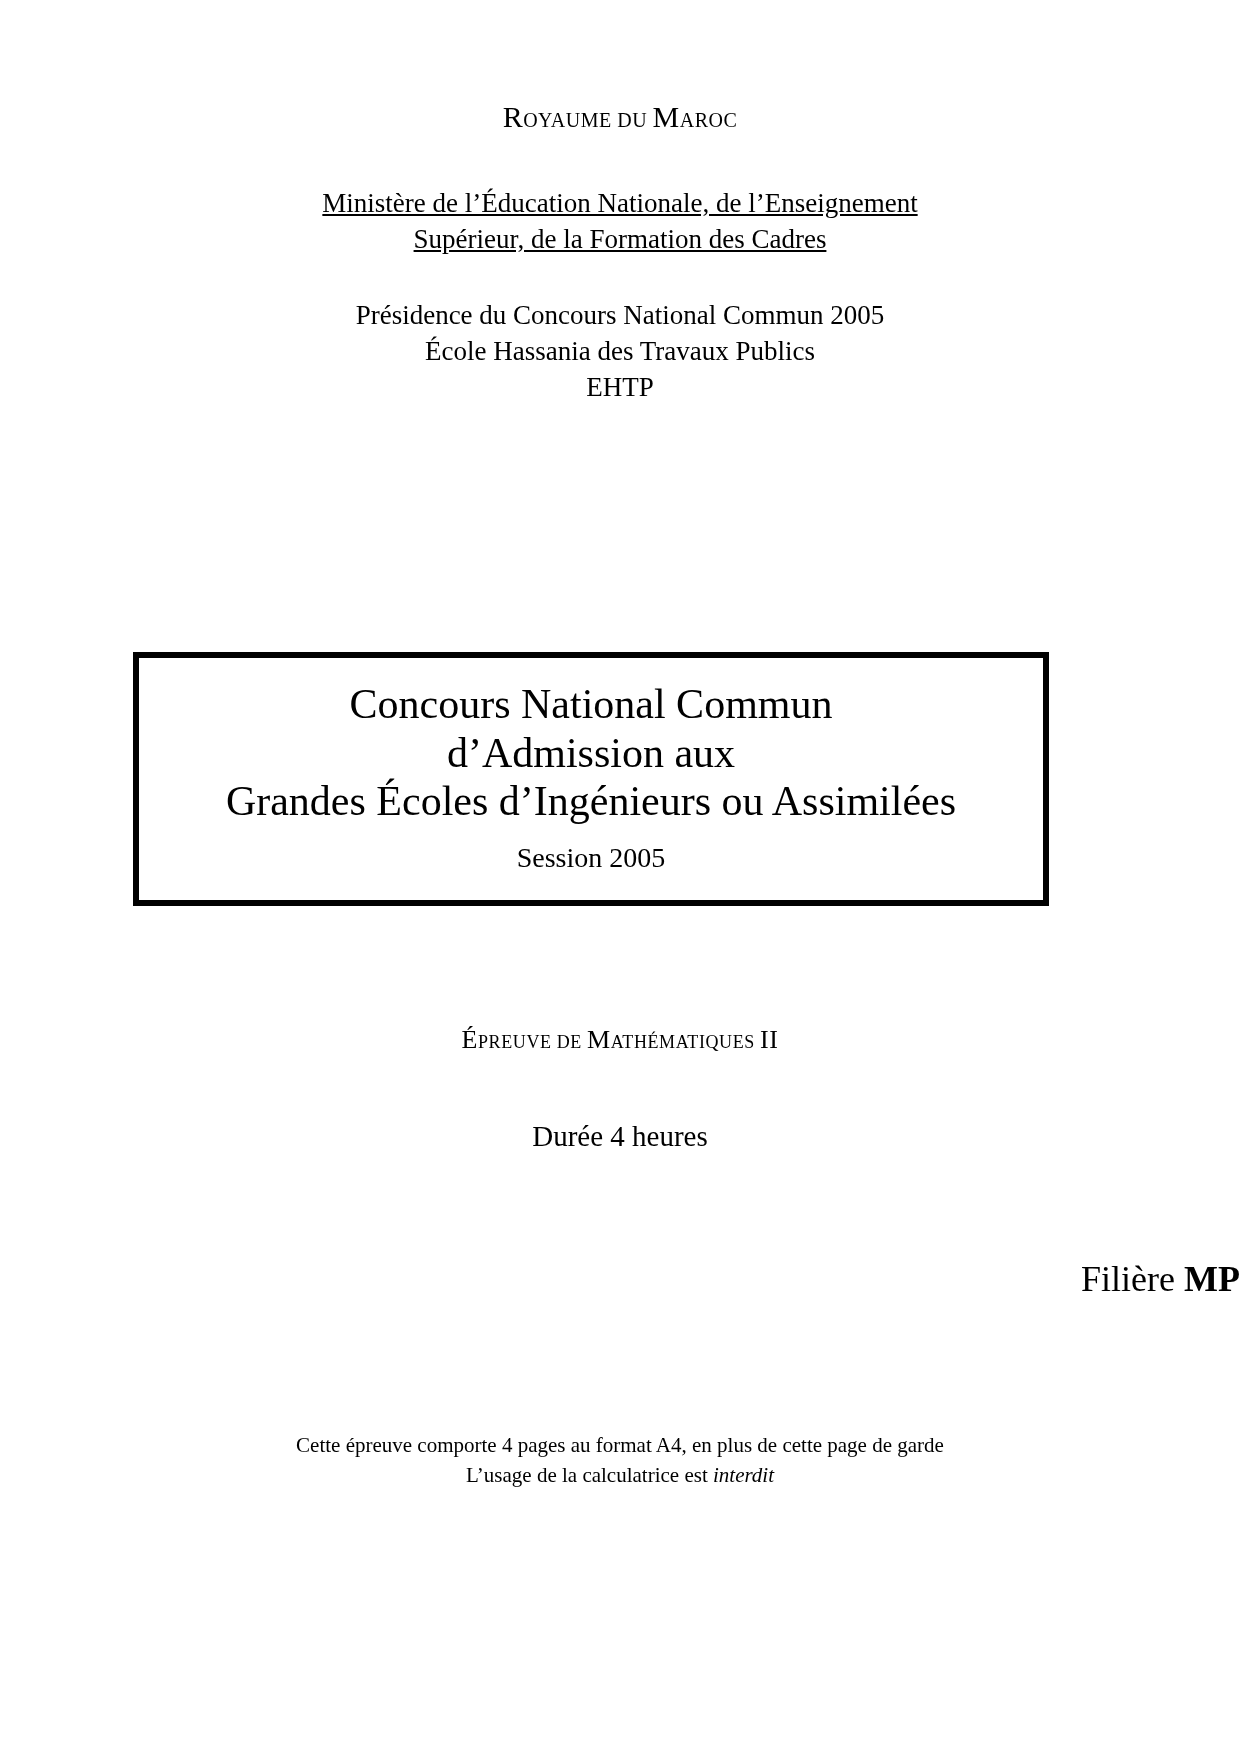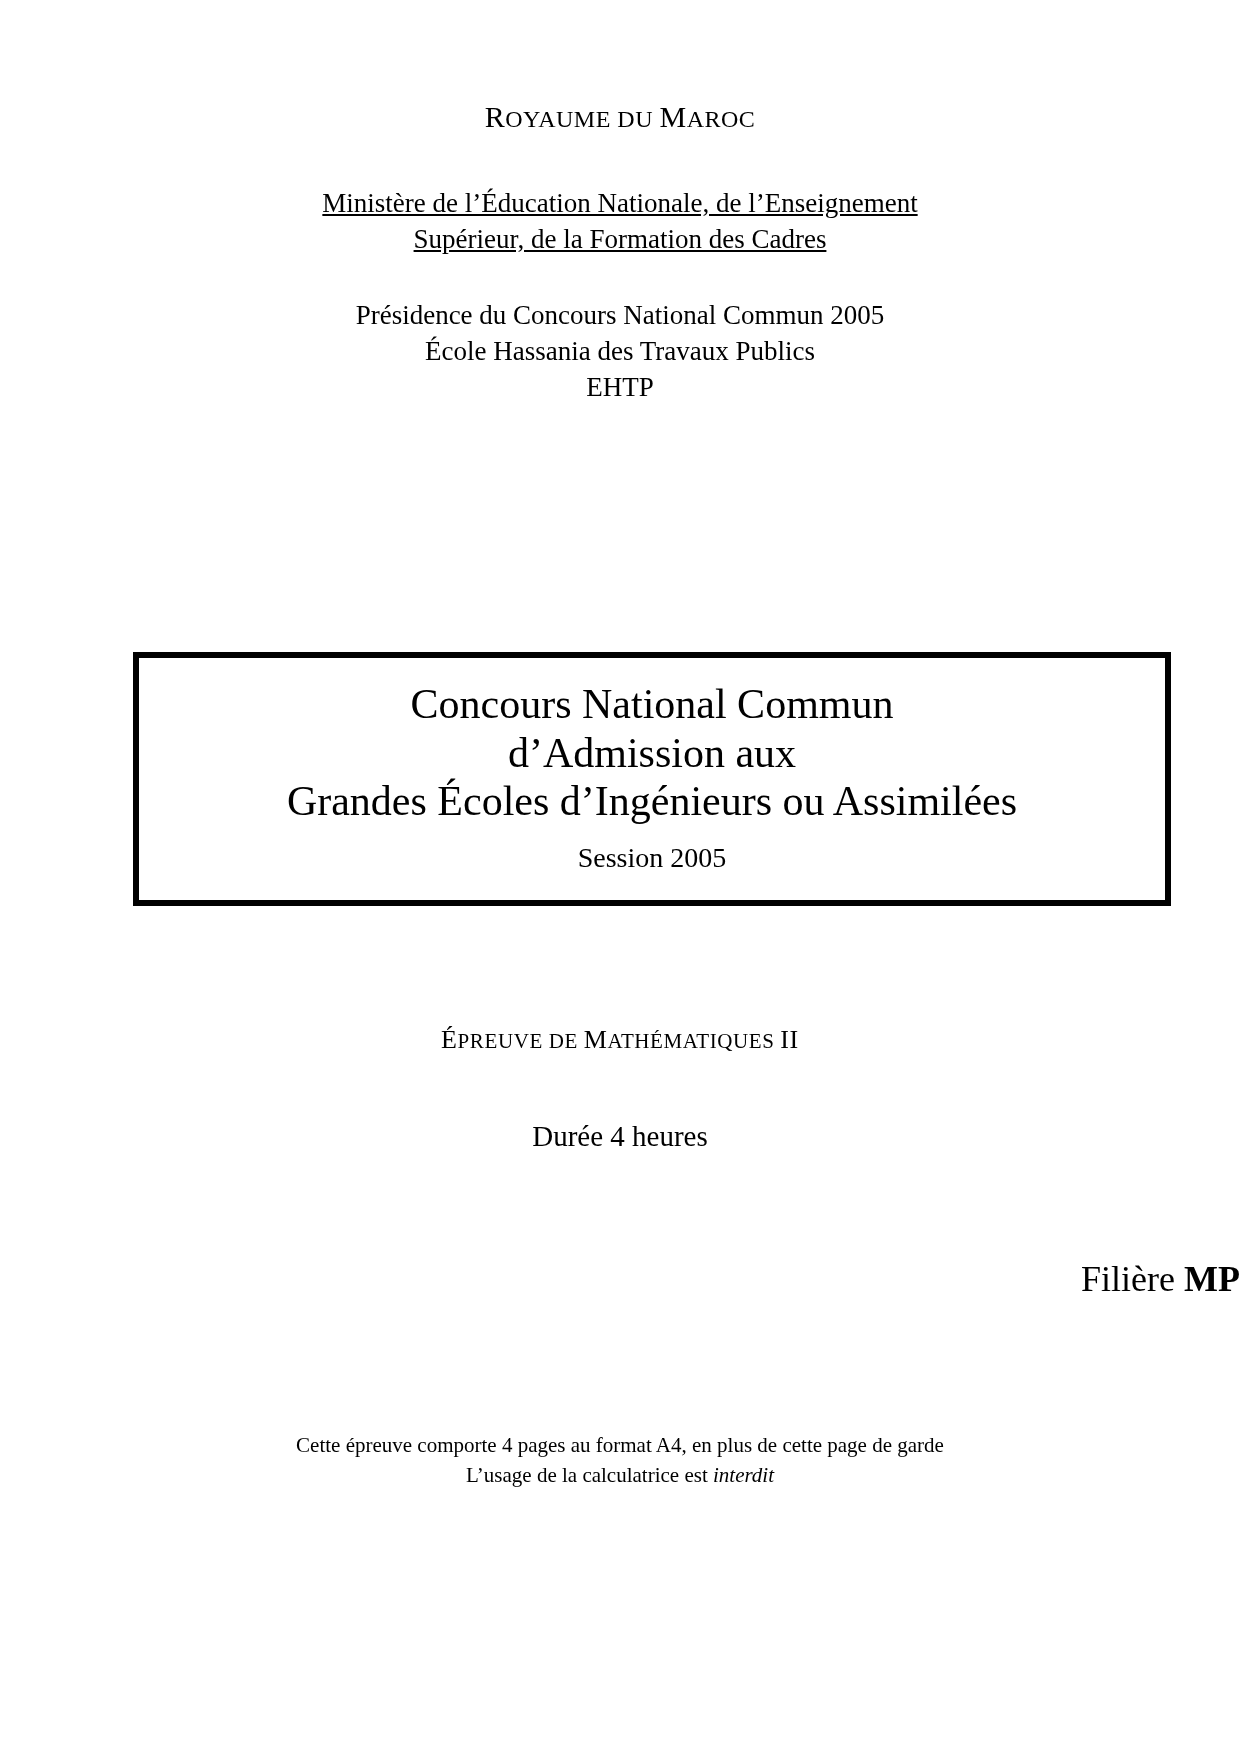--- a/index.html
+++ b/index.html
@@ -27,42 +27,42 @@
   
   .kingdom {
     margin-top: 100px;
     font-size: 30px;
     letter-spacing: 0.5px;
   }
   .smallcaps-first {
     font-size: 30px;
   }
   .sc {
-    font-size: 24px;
+    font-size: 20px;
   }
 
   .ministry {
     margin-top: 52px;
     font-size: 27px;
     line-height: 1.33;
     text-decoration: underline;
   }
 
   .presidency {
     margin-top: 40px;
     font-size: 27px;
     line-height: 1.33;
   }
 
   
   .title-box {
     position: absolute;
     left: 133px;
     top: 552px;
-    width: 1038px;
+    width: 916px;
     border: 6px solid #000;
     box-sizing: border-box;
     padding: 22px 10px 26px 10px;
   }
   .title-main {
     font-size: 42px;
     line-height: 1.16;
   }
   .title-session {
     margin-top: 16px;
@@ -71,21 +71,21 @@
 
   
   .exam-title {
     position: absolute;
     left: 0;
     right: 0;
     top: 925px;
     font-size: 26px;
     letter-spacing: 0.6px;
   }
-  .exam-title .sc2 { font-size: 21px; text-align: center; }
+  .exam-title .sc2 { font-size: 18px; text-align: center; }
 
   .duration {
     position: absolute;
     left: 0;
     right: 0;
     top: 1020px;
     font-size: 29px;
   }
 
   .filiere {

